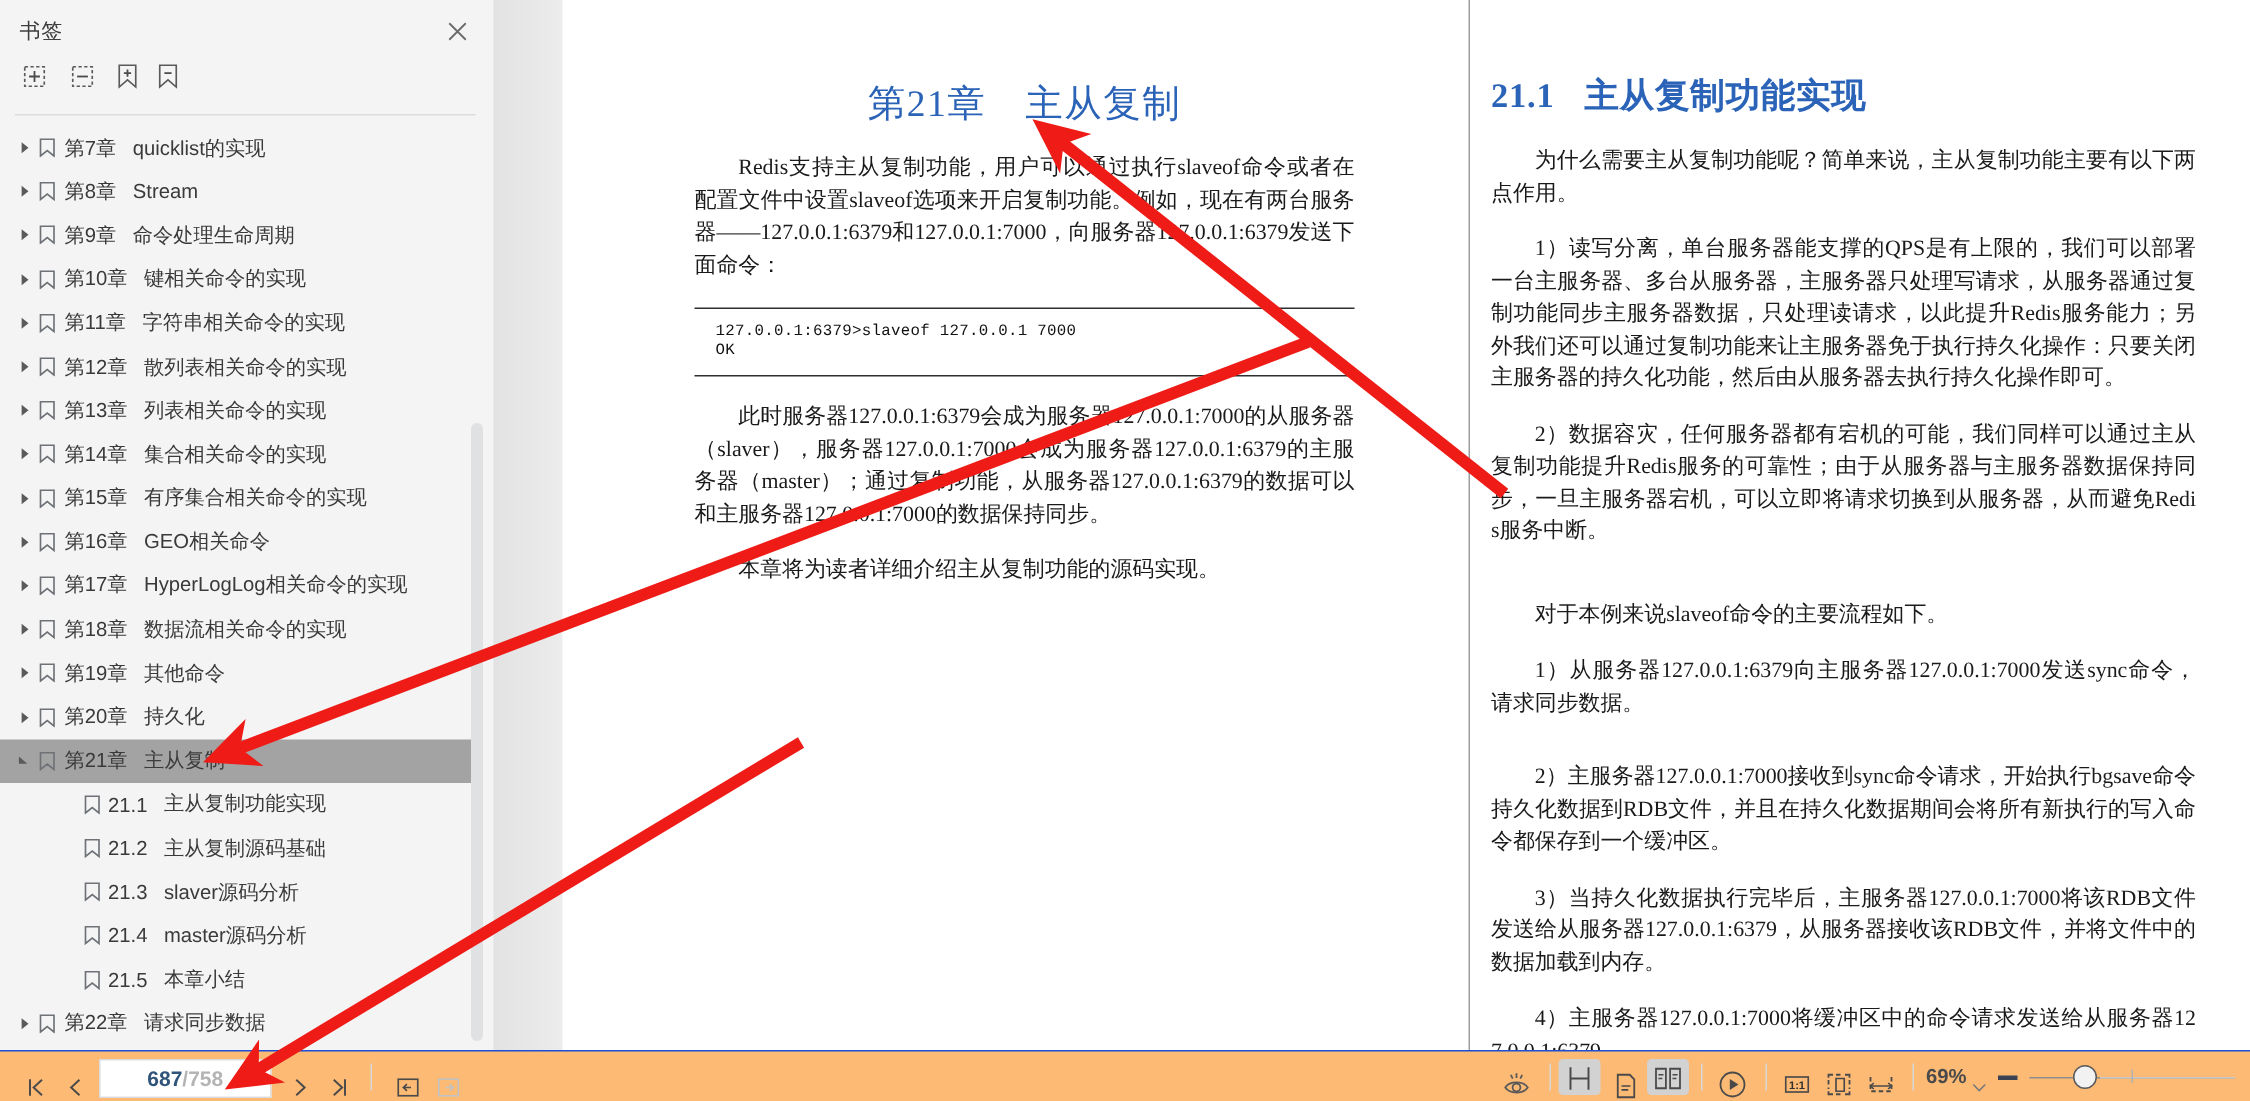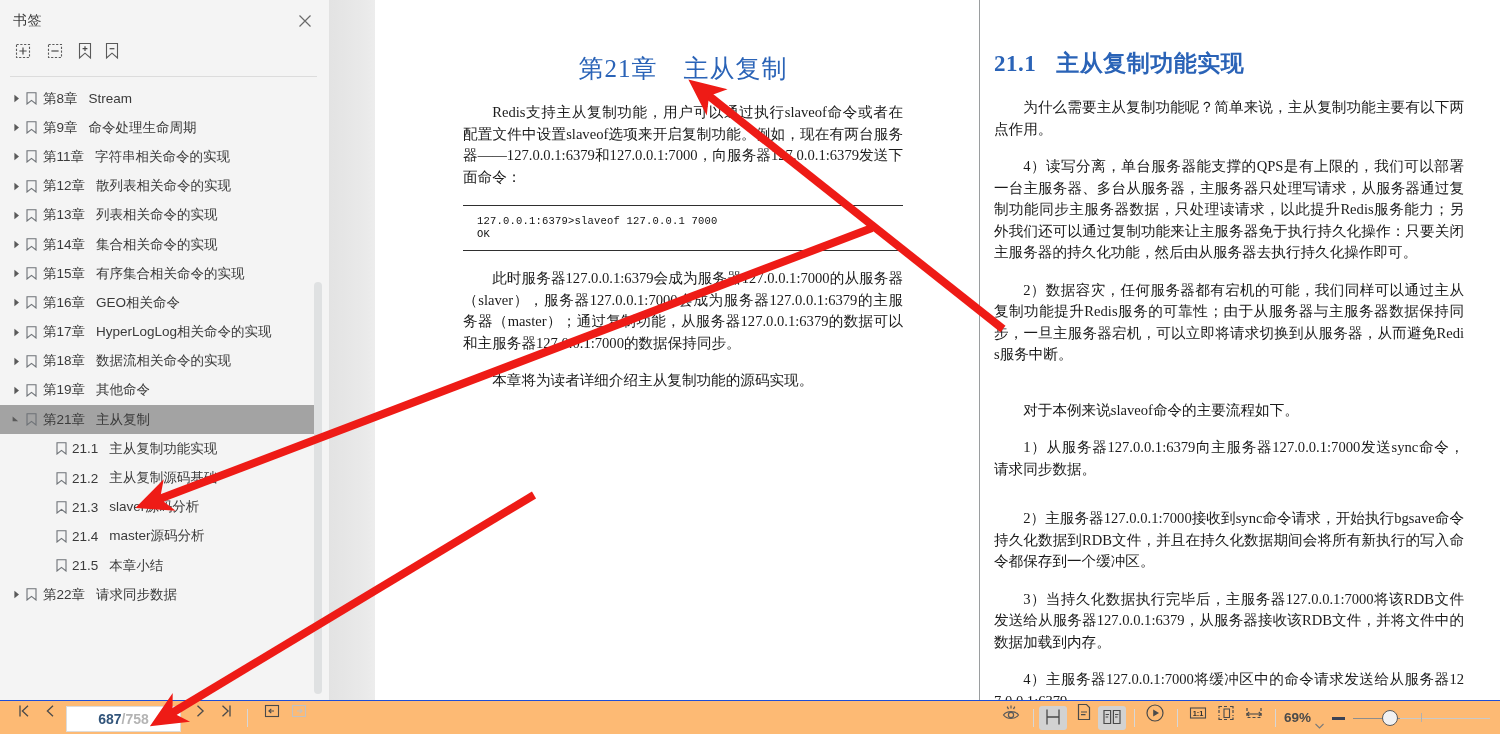--- a/index.html
+++ b/index.html
@@ -158,21 +158,21 @@
 
   
   #toolbar{
     position:absolute;left:0;top:700px;width:1500px;height:34px;
     background:#fdba74;
     border-top:1px solid #1d4ed8;
     font-weight:bold;
   }
   .tb-btn{
     position:absolute;top:0;height:34px;
-    display:flex;align-items:flex-start;justify-content:center;
+    display:flex;align-items:flex-end;justify-content:center;
   }
   .tb-btn svg{display:block;}
   .tb-sep{
     position:absolute;top:8px;width:1px;height:18px;background:#d7d7d7;
   }
   #nav-first{left:10px;width:28px;}
   #nav-prev{left:36px;width:28px;}
   #page-box{
     position:absolute;left:66px;top:5px;width:113px;height:24px;
     background:#ffffff;border:1px solid #dcdcdc;
@@ -286,20 +286,34 @@
           <div class="bm-arrow">
             <svg width="9" height="9" viewBox="0 0 9 9">
               <path d="M2.4 0.8 L7 4.5 L2.4 8.2 Z" fill="#5a5a5a"></path>
             </svg>
           </div>
           <div class="bm-bm-icon">
             <svg width="11" height="13" viewBox="0 0 11 13">
               <path d="M1 0.8 H10 V12 L5.5 8.4 L1 12 Z" fill="none" stroke="#6e7277" stroke-width="1.1"></path>
             </svg>
           </div>
+          <span class="bm-num">第7章</span>
+          <span class="bm-label">quicklist的实现</span>
+        </div>
+        <div class="bm-row">
+          <div class="bm-arrow">
+            <svg width="9" height="9" viewBox="0 0 9 9">
+              <path d="M2.4 0.8 L7 4.5 L2.4 8.2 Z" fill="#5a5a5a"></path>
+            </svg>
+          </div>
+          <div class="bm-bm-icon">
+            <svg width="11" height="13" viewBox="0 0 11 13">
+              <path d="M1 0.8 H10 V12 L5.5 8.4 L1 12 Z" fill="none" stroke="#6e7277" stroke-width="1.1"></path>
+            </svg>
+          </div>
           <span class="bm-num">第8章</span>
           <span class="bm-label">Stream</span>
         </div>
         <div class="bm-row">
           <div class="bm-arrow">
             <svg width="9" height="9" viewBox="0 0 9 9">
               <path d="M2.4 0.8 L7 4.5 L2.4 8.2 Z" fill="#5a5a5a"></path>
             </svg>
           </div>
           <div class="bm-bm-icon">
@@ -314,20 +328,34 @@
           <div class="bm-arrow">
             <svg width="9" height="9" viewBox="0 0 9 9">
               <path d="M2.4 0.8 L7 4.5 L2.4 8.2 Z" fill="#5a5a5a"></path>
             </svg>
           </div>
           <div class="bm-bm-icon">
             <svg width="11" height="13" viewBox="0 0 11 13">
               <path d="M1 0.8 H10 V12 L5.5 8.4 L1 12 Z" fill="none" stroke="#6e7277" stroke-width="1.1"></path>
             </svg>
           </div>
+          <span class="bm-num">第10章</span>
+          <span class="bm-label">键相关命令的实现</span>
+        </div>
+        <div class="bm-row">
+          <div class="bm-arrow">
+            <svg width="9" height="9" viewBox="0 0 9 9">
+              <path d="M2.4 0.8 L7 4.5 L2.4 8.2 Z" fill="#5a5a5a"></path>
+            </svg>
+          </div>
+          <div class="bm-bm-icon">
+            <svg width="11" height="13" viewBox="0 0 11 13">
+              <path d="M1 0.8 H10 V12 L5.5 8.4 L1 12 Z" fill="none" stroke="#6e7277" stroke-width="1.1"></path>
+            </svg>
+          </div>
           <span class="bm-num">第11章</span>
           <span class="bm-label">字符串相关命令的实现</span>
         </div>
         <div class="bm-row">
           <div class="bm-arrow">
             <svg width="9" height="9" viewBox="0 0 9 9">
               <path d="M2.4 0.8 L7 4.5 L2.4 8.2 Z" fill="#5a5a5a"></path>
             </svg>
           </div>
           <div class="bm-bm-icon">
@@ -428,20 +456,34 @@
               <path d="M2.4 0.8 L7 4.5 L2.4 8.2 Z" fill="#5a5a5a"></path>
             </svg>
           </div>
           <div class="bm-bm-icon">
             <svg width="11" height="13" viewBox="0 0 11 13">
               <path d="M1 0.8 H10 V12 L5.5 8.4 L1 12 Z" fill="none" stroke="#6e7277" stroke-width="1.1"></path>
             </svg>
           </div>
           <span class="bm-num">第19章</span>
           <span class="bm-label">其他命令</span>
+        </div>
+        <div class="bm-row">
+          <div class="bm-arrow">
+            <svg width="9" height="9" viewBox="0 0 9 9">
+              <path d="M2.4 0.8 L7 4.5 L2.4 8.2 Z" fill="#5a5a5a"></path>
+            </svg>
+          </div>
+          <div class="bm-bm-icon">
+            <svg width="11" height="13" viewBox="0 0 11 13">
+              <path d="M1 0.8 H10 V12 L5.5 8.4 L1 12 Z" fill="none" stroke="#6e7277" stroke-width="1.1"></path>
+            </svg>
+          </div>
+          <span class="bm-num">第20章</span>
+          <span class="bm-label">持久化</span>
         </div>
         <div class="bm-row selected">
           <div class="bm-arrow">
             <svg width="9" height="9" viewBox="0 0 9 9">
               <path d="M0.6 6.2 L0.6 1.4 L6.2 6.2 Z" fill="#5a5a5a"></path>
             </svg>
           </div>
           <div class="bm-bm-icon">
             <svg width="11" height="13" viewBox="0 0 11 13">
               <path d="M1 0.8 H10 V12 L5.5 8.4 L1 12 Z" fill="none" stroke="#6e7277" stroke-width="1.1"></path>
@@ -538,21 +580,21 @@
           <p class="body" style="margin-top:16px;">本章将为读者详细介绍主从复制功能的源码实现。</p>
         </div>
       </div>
 
       <div class="page" id="page-right">
         <div class="pg-inner" id="right-inner">
           <h2 class="sec-title">
             <span class="secnum">21.1</span><span>主从复制功能实现</span>
           </h2>
           <p class="body" style="margin-top:18px;">为什么需要主从复制功能呢？简单来说，主从复制功能主要有以下两点作用。</p>
-          <p class="body" style="margin-top:16px;">4）读写分离，单台服务器能支撑的QPS是有上限的，我们可以部署一台主服务器、多台从服务器，主服务器只处理写请求，从服务器通过复制功能同步主服务器数据，只处理读请求，以此提升Redis服务能力；另外我们还可以通过复制功能来让主服务器免于执行持久化操作：只要关闭主服务器的持久化功能，然后由从服务器去执行持久化操作即可。</p>
+          <p class="body" style="margin-top:16px;">1）读写分离，单台服务器能支撑的QPS是有上限的，我们可以部署一台主服务器、多台从服务器，主服务器只处理写请求，从服务器通过复制功能同步主服务器数据，只处理读请求，以此提升Redis服务能力；另外我们还可以通过复制功能来让主服务器免于执行持久化操作：只要关闭主服务器的持久化功能，然后由从服务器去执行持久化操作即可。</p>
           <p class="body" style="margin-top:16px;">2）数据容灾，任何服务器都有宕机的可能，我们同样可以通过主从复制功能提升Redis服务的可靠性；由于从服务器与主服务器数据保持同步，一旦主服务器宕机，可以立即将请求切换到从服务器，从而避免Redis服务中断。</p>
           <p class="body" style="margin-top:34px;">对于本例来说slaveof命令的主要流程如下。</p>
           <p class="body" style="margin-top:16px;">1）从服务器127.0.0.1:6379向主服务器127.0.0.1:7000发送sync命令，请求同步数据。</p>
           <p class="body" style="margin-top:28px;">2）主服务器127.0.0.1:7000接收到sync命令请求，开始执行bgsave命令持久化数据到RDB文件，并且在持久化数据期间会将所有新执行的写入命令都保存到一个缓冲区。</p>
           <p class="body" style="margin-top:16px;">3）当持久化数据执行完毕后，主服务器127.0.0.1:7000将该RDB文件发送给从服务器127.0.0.1:6379，从服务器接收该RDB文件，并将文件中的数据加载到内存。</p>
           <p class="body" style="margin-top:16px;">4）主服务器127.0.0.1:7000将缓冲区中的命令请求发送给从服务器127.0.0.1:6379。</p>
           <p class="body" style="margin-top:16px;">5）每当主服务器127.0.0.1:7000接收到写命令请求时，都会将该</p>
         </div>
       </div>
 

